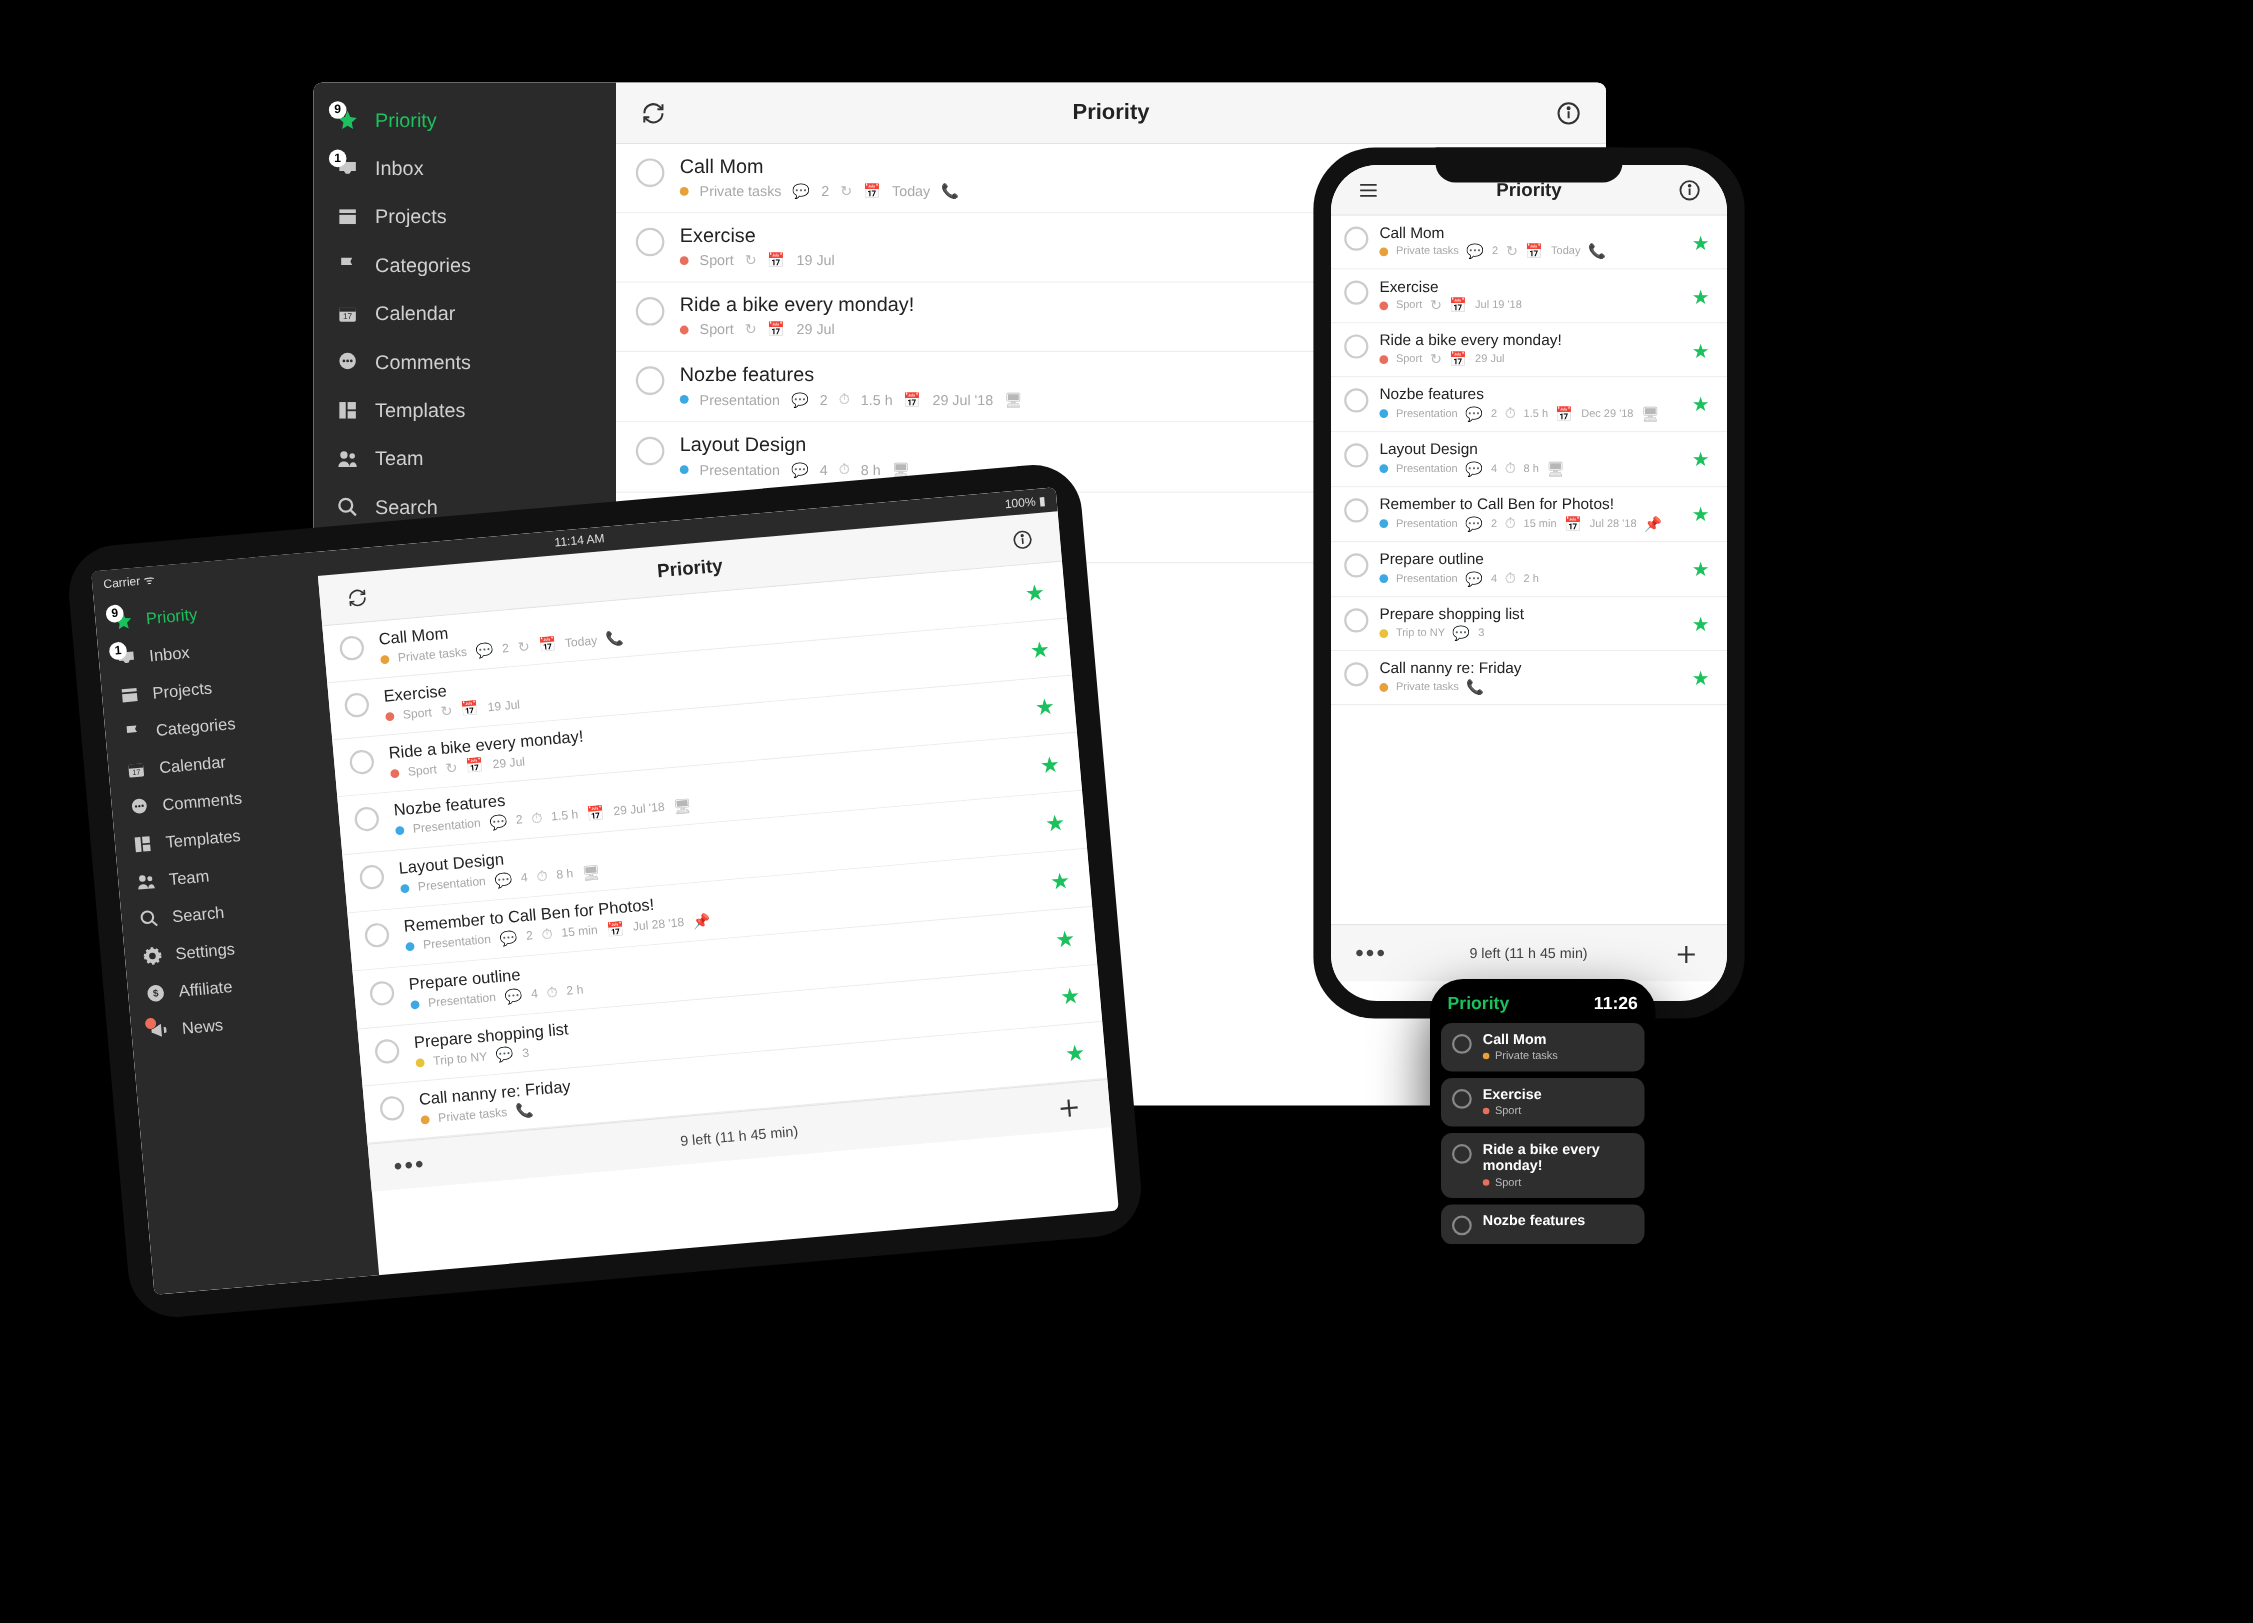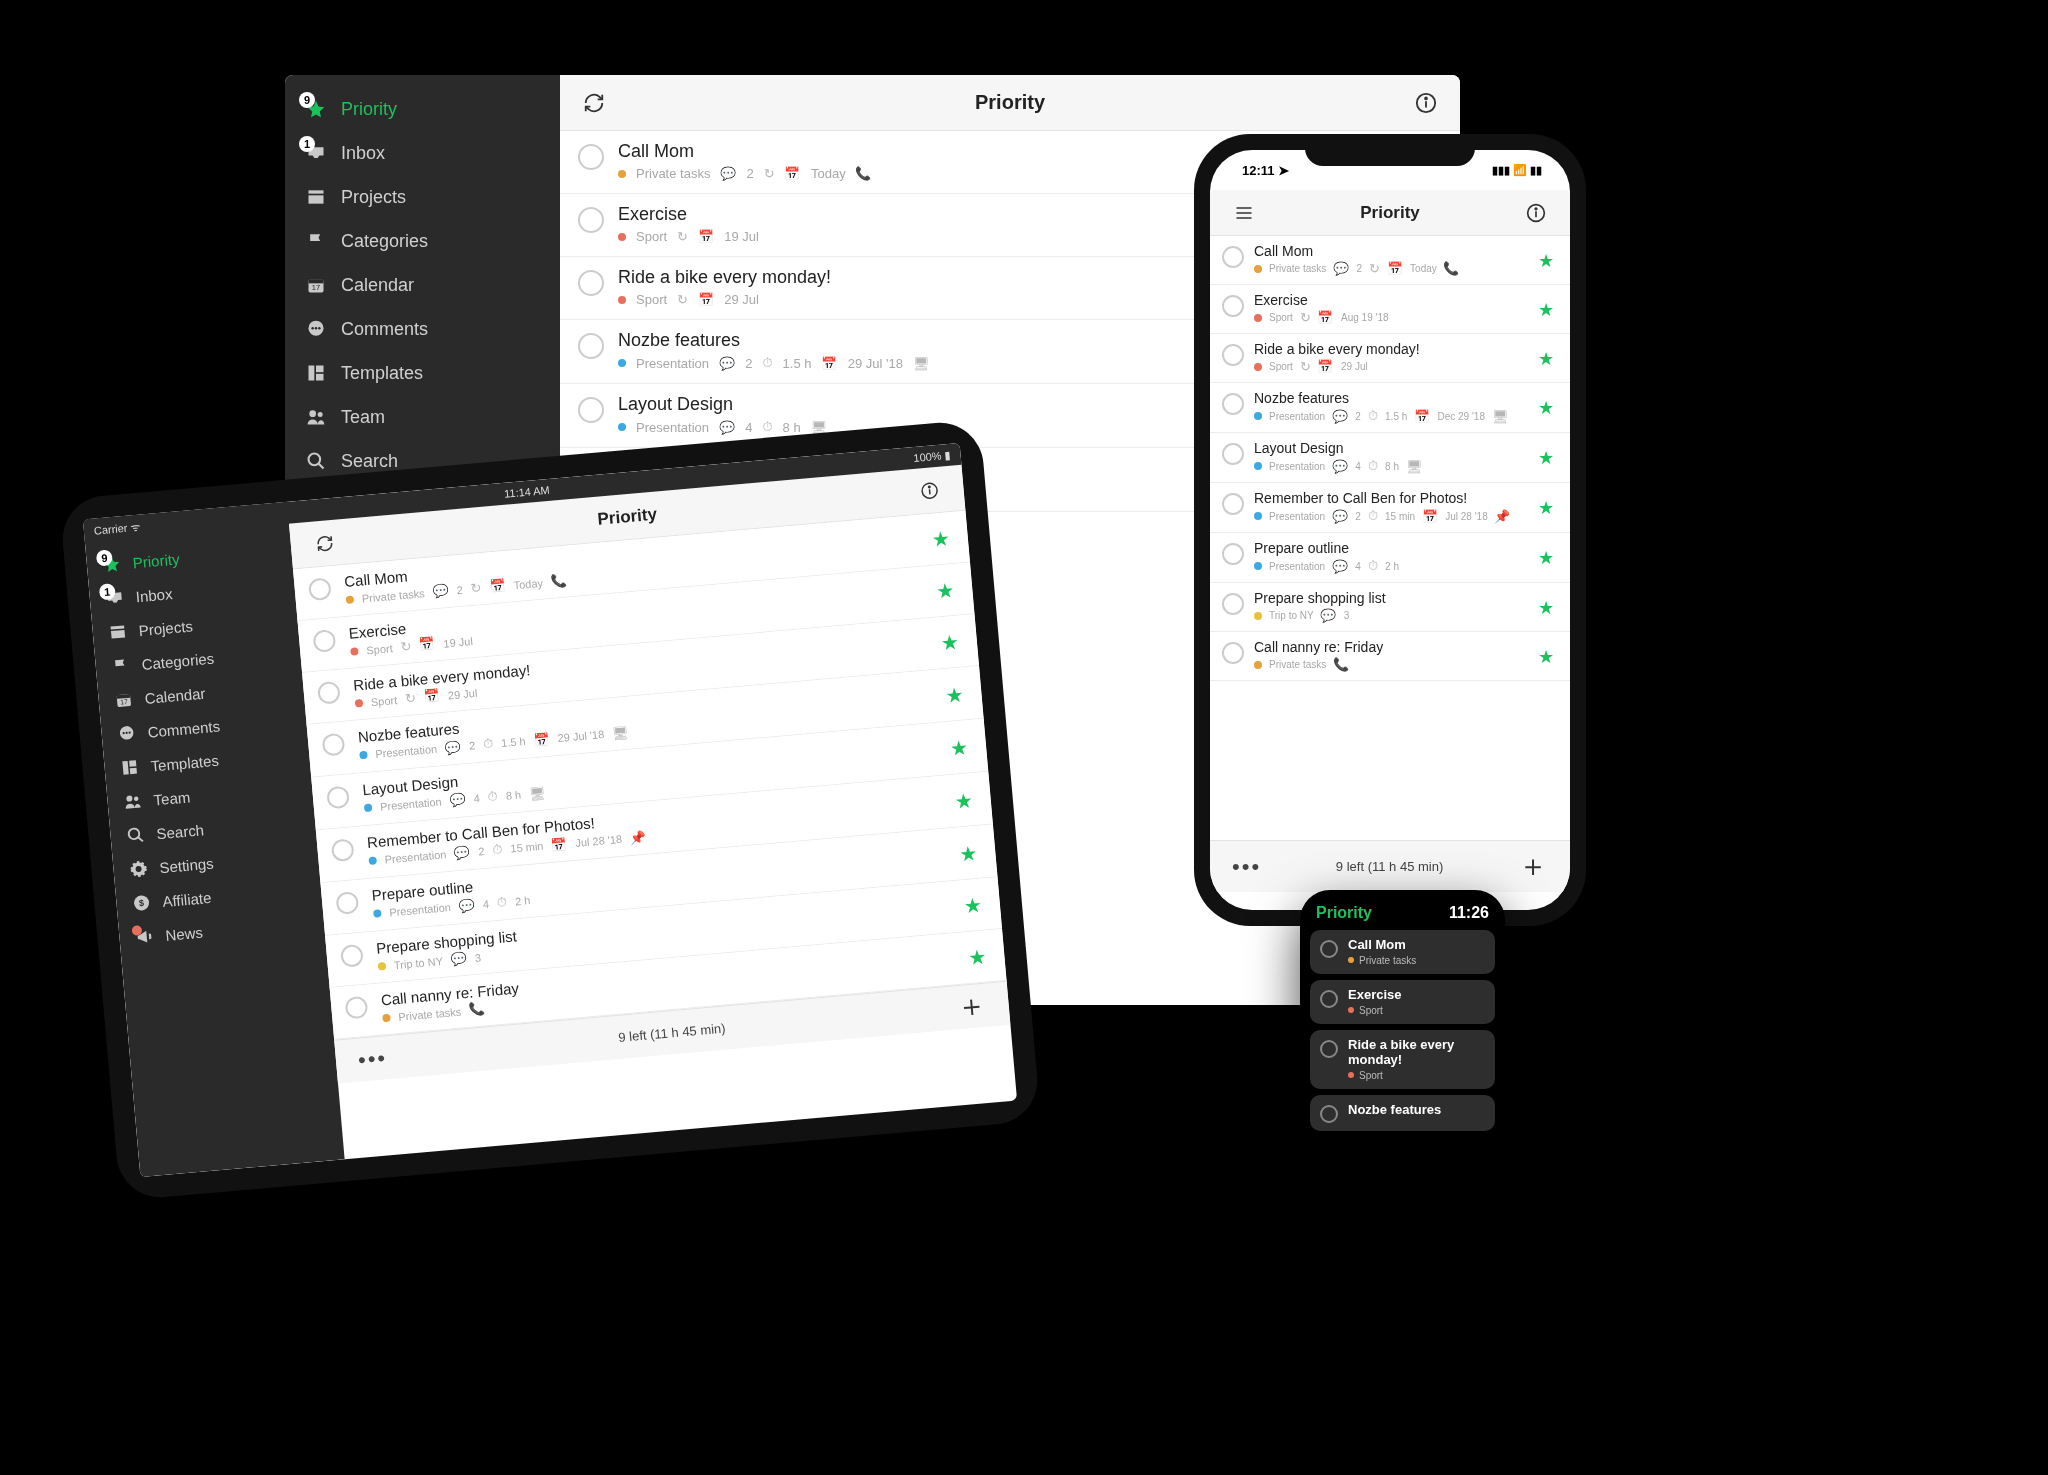--- a/index.html
+++ b/index.html
@@ -734,24 +734,20 @@
         <span class="plus">＋</span>
       </div>
     </div>
   </div>
 </div>
 
 <div id="iphone-wrap">
   <div class="frame"></div>
   <div class="notch"></div>
   <div id="iphone">
-    <div class="status">
-      <span>12:11 ➤</span>
-      <span style="font-size:11px;">▮▮▮ 📶 ▮▮</span>
-    </div>
     <div class="topbar">
       <span class="icon-btn">
         <svg width="20" height="20" viewBox="0 0 24 24" stroke="currentColor" stroke-width="2">
             <line x1="3" y1="6" x2="21" y2="6"></line>
             <line x1="3" y1="12" x2="21" y2="12"></line>
             <line x1="3" y1="18" x2="21" y2="18"></line>
           </svg>
       </span>
       <span class="title">Priority</span>
       <span class="icon-btn">
@@ -782,21 +778,21 @@
         </div>
         <div class="task-row">
           <div class="check"></div>
           <div class="body">
             <div class="title">Exercise</div>
             <div class="meta">
               <span class="dot" style="background: rgb(233, 111, 93);"></span>
               <span>Sport</span>
               <span class="mini-icon">↻</span>
               <span class="mini-icon">📅</span>
-              <span>Aug 19 '18</span>
+              <span>Jul 19 '18</span>
             </div>
           </div>
           <div class="star">★</div>
         </div>
         <div class="task-row">
           <div class="check"></div>
           <div class="body">
             <div class="title">Ride a bike every monday!</div>
             <div class="meta">
               <span class="dot" style="background: rgb(233, 111, 93);"></span>

